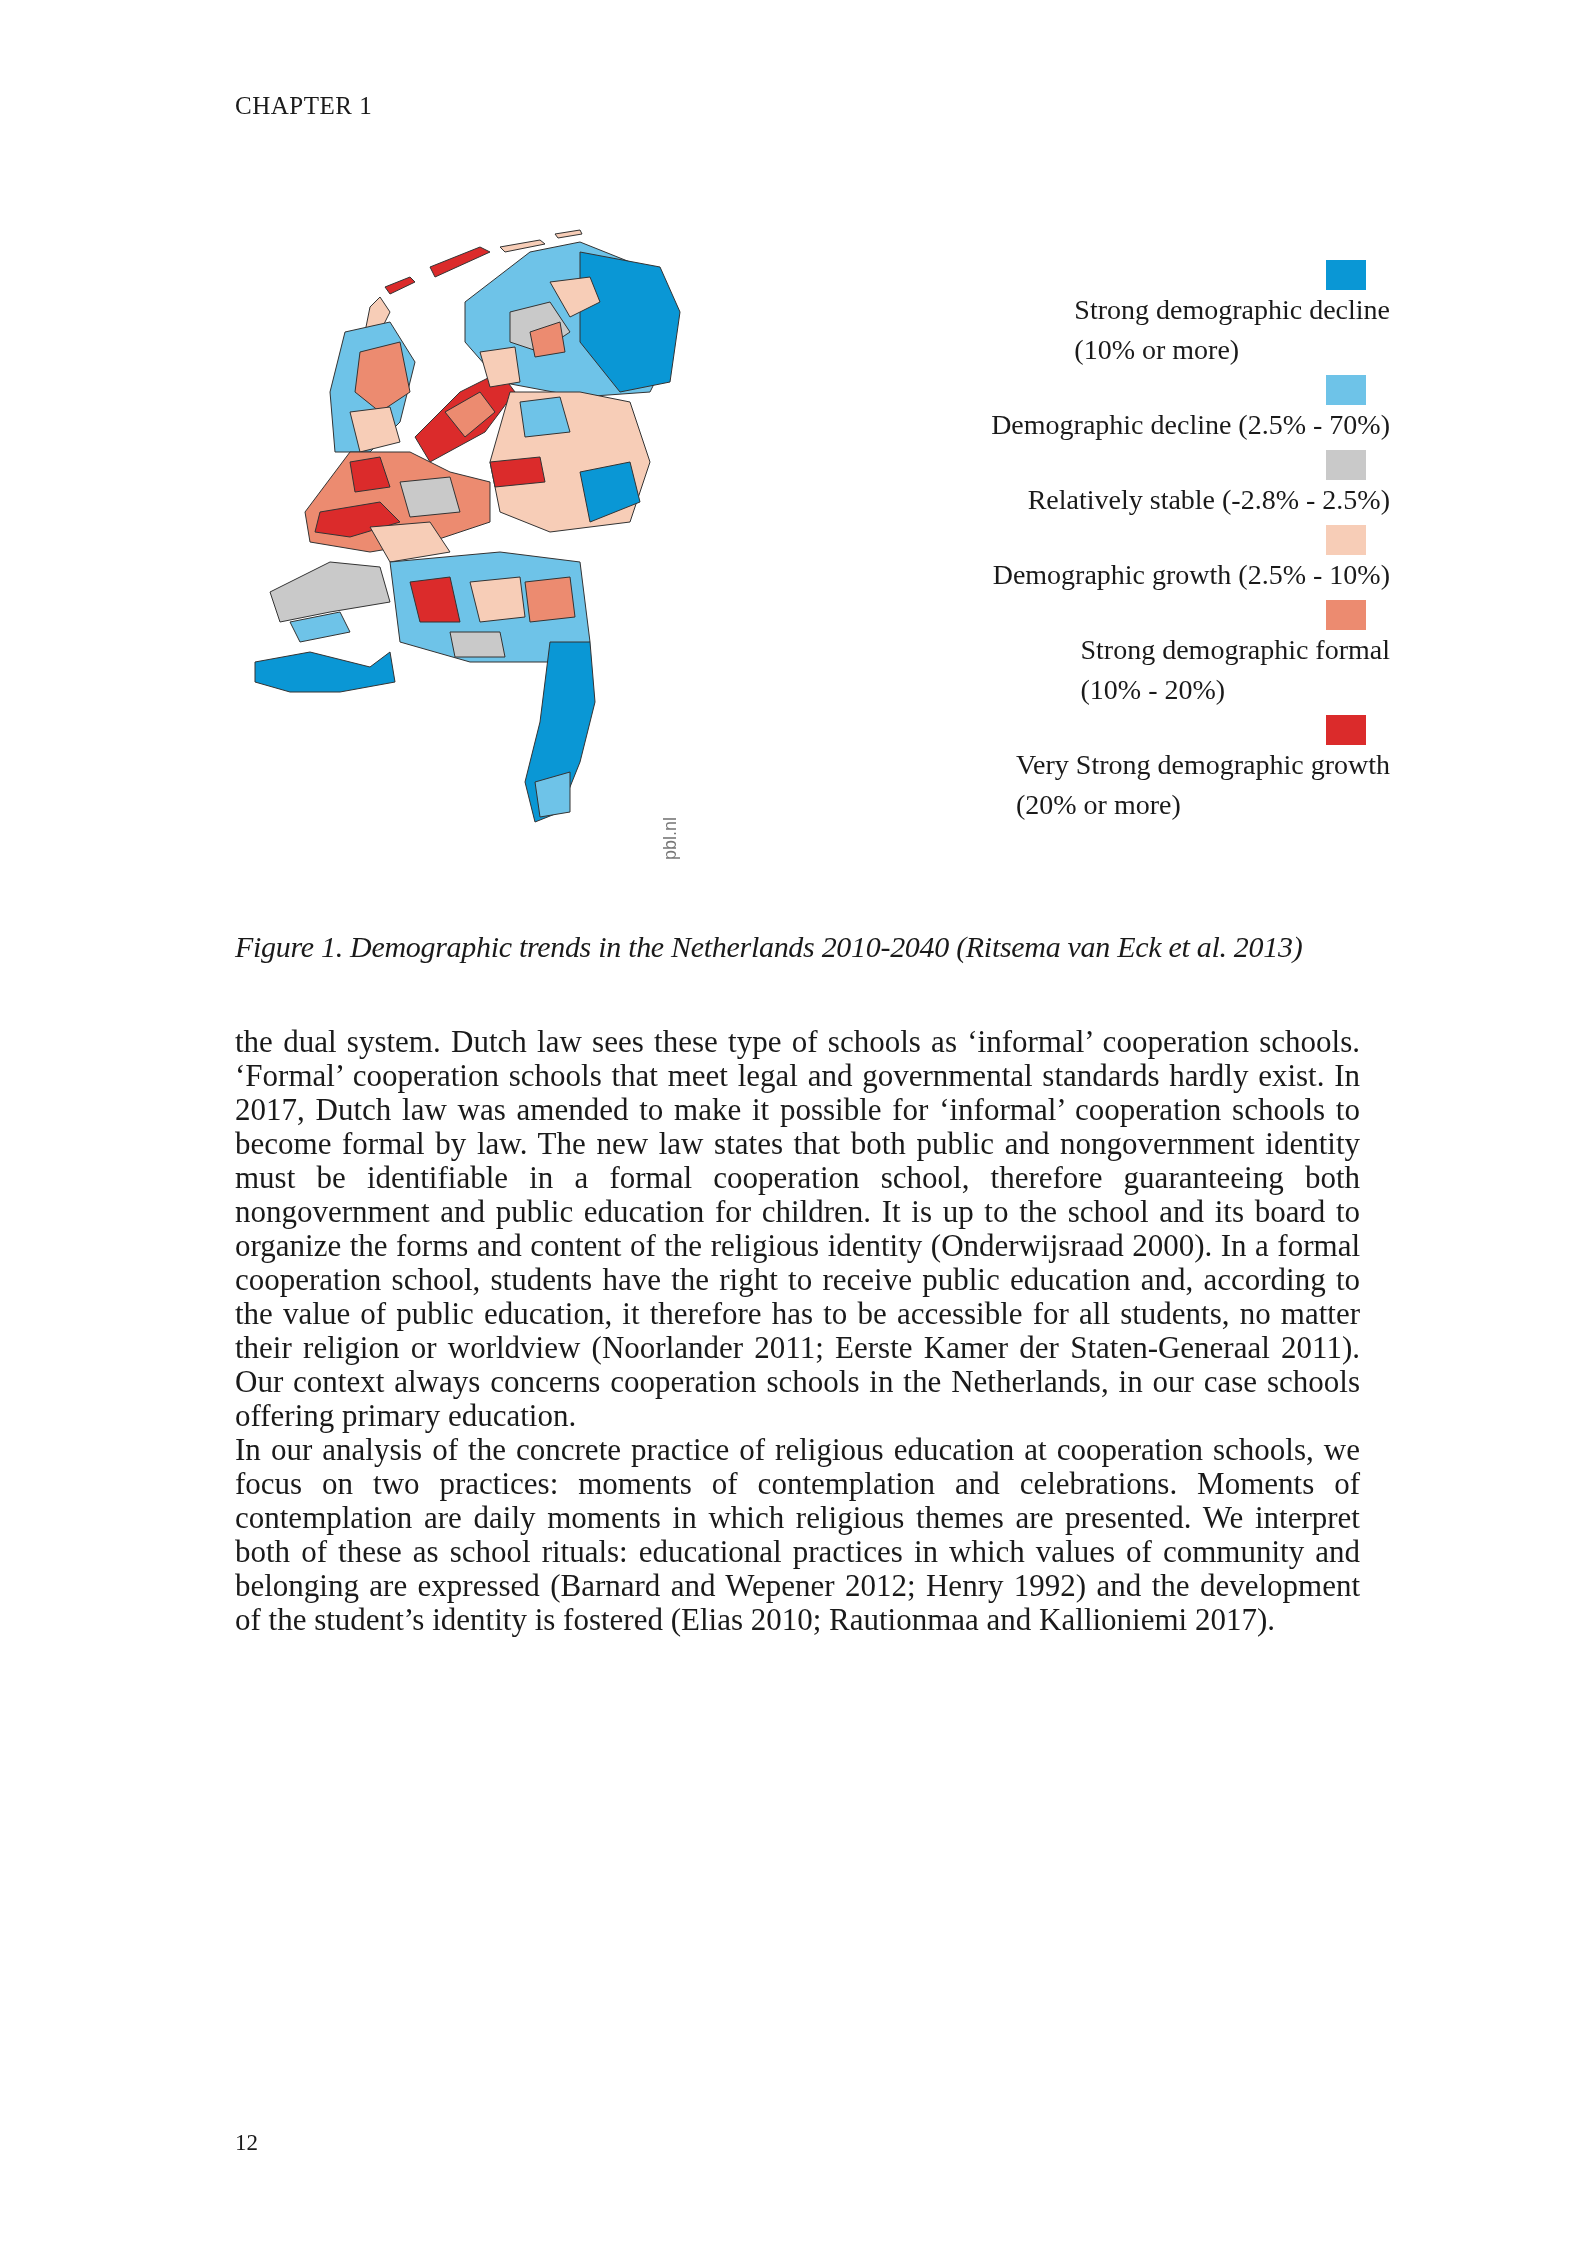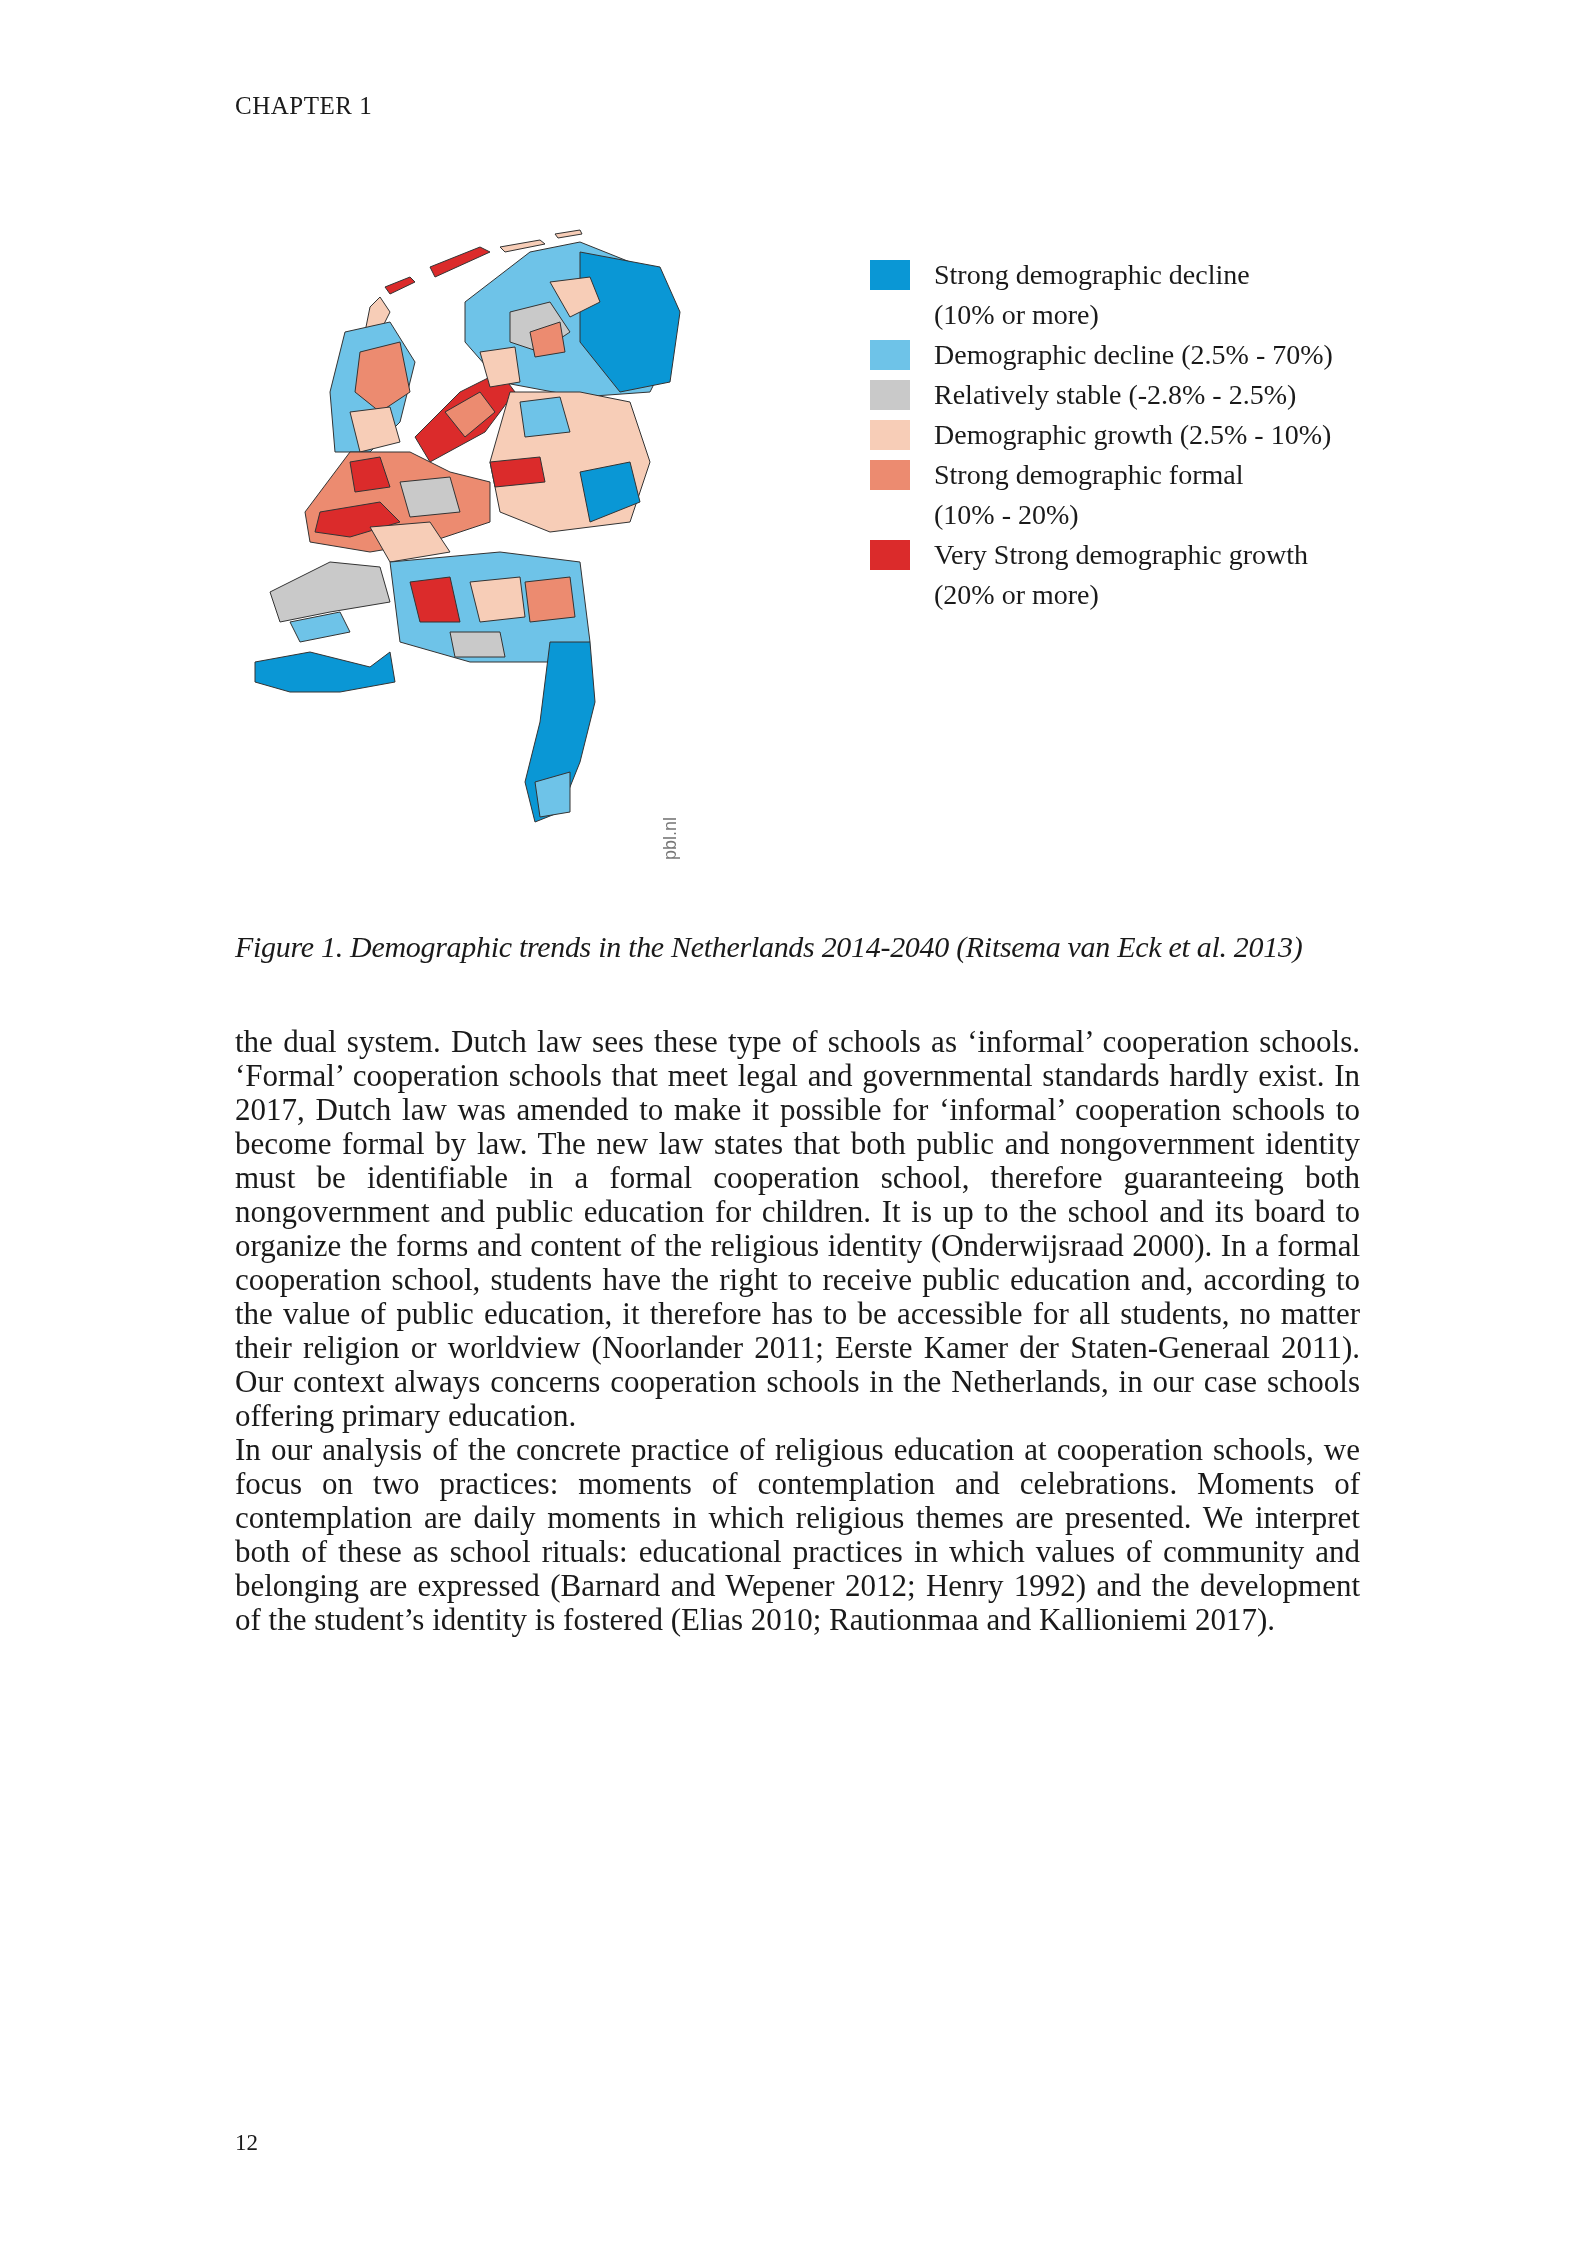--- a/index.html
+++ b/index.html
@@ -1,20 +1,20 @@
 <!DOCTYPE html>
 <html><head>
 <meta charset="utf-8">
 <style>
   html,body{margin:0;padding:0;background:#fff;}
   body{width:1594px;height:2250px;position:relative;overflow:hidden;font-family:"Liberation Serif","DejaVu Serif",serif;color:#1a1a1a;}
   .running-head{position:absolute;left:235px;top:92px;font-size:25px;letter-spacing:0.5px;}
   .map{position:absolute;left:250px;top:222px;width:590px;height:680px;}
   .legend{position:absolute;left:870px;top:255px;width:520px;}
-  .leg-item{display:flex;align-items:flex-start;margin-bottom:0;}
+  .leg-item{display:flex;align-items:flex-end;margin-bottom:0;flex-direction:column;}
   .sw{width:40px;height:30px;flex:none;margin-top:5px;margin-right:24px;}
   .leg-text{font-size:28px;line-height:40px;}
   .caption{position:absolute;left:235px;top:930px;width:1125px;font-size:30px;font-style:italic;letter-spacing:-0.3px;}
   .body{position:absolute;left:235px;top:1025px;width:1125px;font-size:31px;line-height:34px;text-align:justify;}
   .body p{margin:0;}
   .page-num{position:absolute;left:235px;top:2130px;font-size:23px;}
   .credit{position:absolute;left:660px;top:860px;font-family:"Liberation Sans",sans-serif;font-size:18px;color:#777;transform:rotate(-90deg);transform-origin:left top;}
 </style>
 </head>
 <body>
@@ -100,20 +100,20 @@
   </div>
   <div class="leg-item">
     <span class="sw" style="background:#db2b2b"></span>
     <div class="leg-text">
         <div>Very Strong demographic growth</div>
         <div>(20% or more)</div>
       </div>
   </div>
 </div>
 
-<div class="caption">Figure 1. Demographic trends in the Netherlands 2014-2040 (Ritsema van Eck et al. 2013)</div>
+<div class="caption">Figure 1. Demographic trends in the Netherlands 2010-2040 (Ritsema van Eck et al. 2013)</div>
 
 <div class="body">
   <p>the dual system. Dutch law sees these type of schools as ‘informal’ cooperation schools. ‘Formal’ cooperation schools that meet legal and governmental standards hardly exist. In 2017, Dutch law was amended to make it possible for ‘informal’ cooperation schools to become formal by law. The new law states that both public and nongovernment identity must be identifiable in a formal cooperation school, therefore guaranteeing both nongovernment and public education for children. It is up to the school and its board to organize the forms and content of the religious identity (Onderwijsraad 2000). In a formal cooperation school, students have the right to receive public education and, according to the value of public education, it therefore has to be accessible for all students, no matter their religion or worldview (Noorlander 2011; Eerste Kamer der Staten-Generaal 2011). Our context always concerns cooperation schools in the Netherlands, in our case schools offering primary education.</p>
   <p>In our analysis of the concrete practice of religious education at cooperation schools, we focus on two practices: moments of contemplation and celebrations. Moments of contemplation are daily moments in which religious themes are presented. We interpret both of these as school rituals: educational practices in which values of community and belonging are expressed (Barnard and Wepener 2012; Henry 1992) and the development of the student’s identity is fostered (Elias 2010; Rautionmaa and Kallioniemi 2017).</p>
 </div>
 
 <div class="page-num">12</div>
 
 </body></html>

